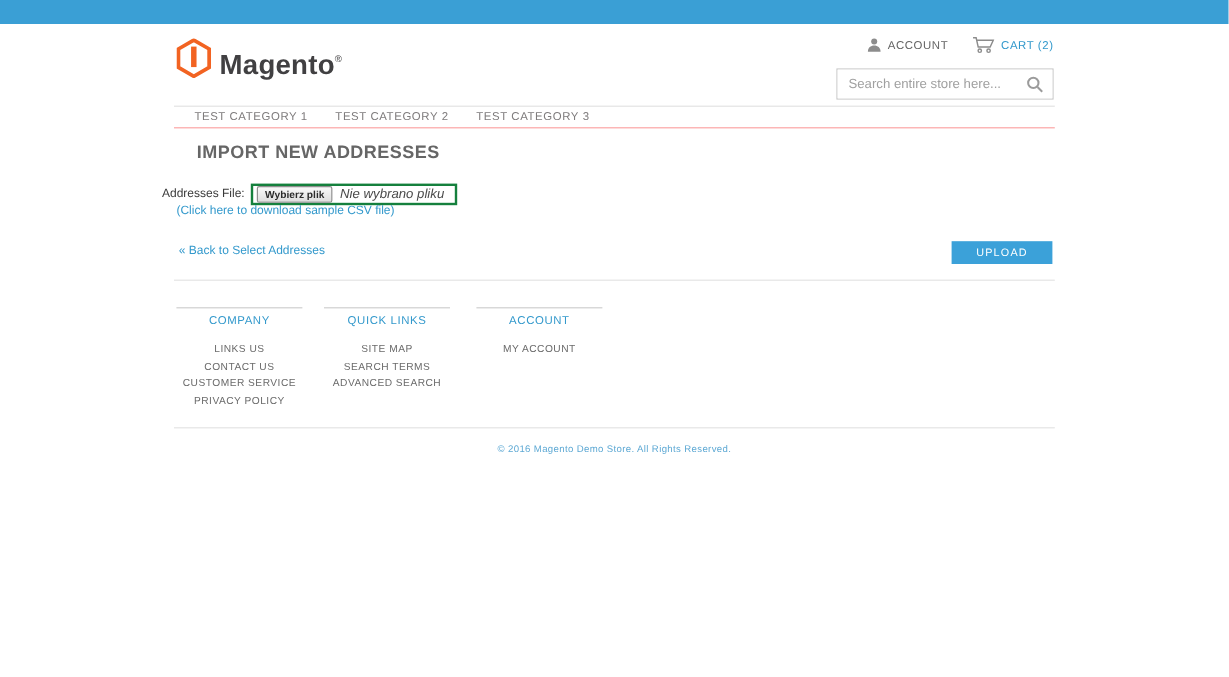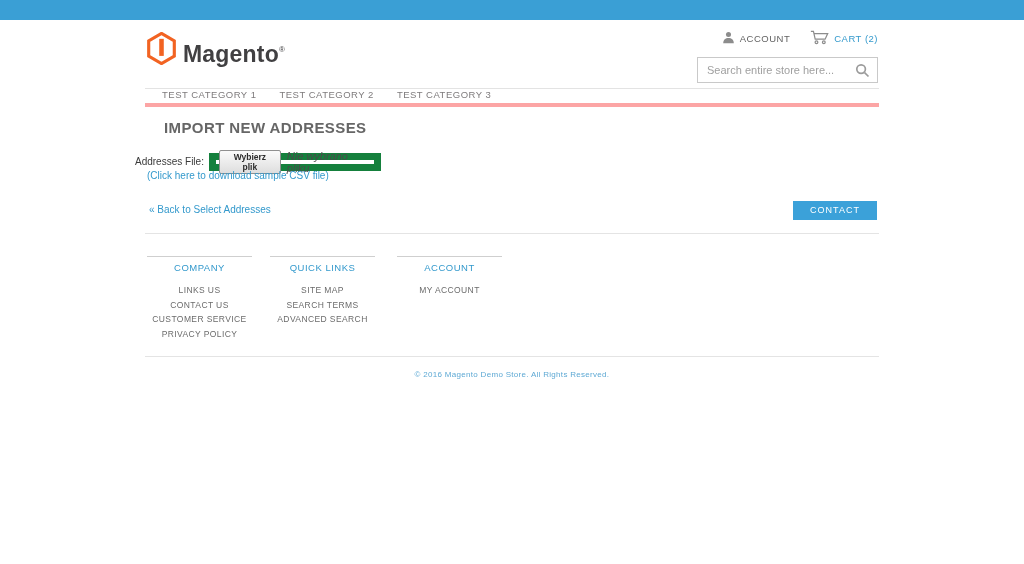--- a/index.html
+++ b/index.html
@@ -25,29 +25,29 @@
   .search{position:absolute;left:697px;top:57px;width:181px;height:26px;border:1px solid #c9c9c9;
           box-sizing:border-box;background:#fff;}
   .search input{position:absolute;left:0;top:0;width:100%;height:100%;border:none;outline:none;
           box-sizing:border-box;padding:0 30px 0 9px;font-size:11px;color:#555;
           font-family:"Liberation Sans",sans-serif;}
   .search input::placeholder{color:#a0a0a0;}
   .search .mag{position:absolute;right:7px;top:5px;}
 
   
   .nav{position:absolute;left:145px;top:88px;width:734px;height:19px;box-sizing:border-box;
-       border-top:1px solid #e3e3e3;border-bottom:4px solid #fca5a5;
-       display:flex;align-items:flex-start;gap:23px;padding-left:17px;}
+       border-top:1px solid #e3e3e3;border-bottom:1px solid #fca5a5;
+       display:flex;align-items:center;gap:23px;padding-left:17px;}
   .nav a{font-size:9.5px;color:#7e7b7c;letter-spacing:.5px;}
 
   
   .page-title{position:absolute;left:164px;top:119px;font-size:15px;color:#666;font-weight:700;letter-spacing:.4px;}
   .file-row{position:absolute;left:135px;top:152px;display:flex;align-items:center;height:19px;}
   .file-label{font-size:10px;color:#3a3a3a;}
-  .file-box{margin-left:5px;width:172px;height:18px;border:7px solid #15803d;box-sizing:border-box;
+  .file-box{margin-left:5px;width:172px;height:18px;border:2px solid #15803d;box-sizing:border-box;
             display:flex;align-items:center;padding:0 3px;background:#fff;}
   .file-btn{font-size:8.5px;font-weight:600;color:#2b2b2b;border:1px solid #8f8f8f;border-radius:2px;
             background:linear-gradient(#fafafa,#dedede);padding:1px 6px;line-height:10px;cursor:pointer;
             font-family:"Liberation Sans",sans-serif;}
   .file-status{margin-left:6px;font-size:11px;color:#4a4a4a;font-style:italic;}
   .sample-link{position:absolute;left:147px;top:170px;font-size:10px;color:var(--accent,#3399cc);}
 
   .back-link{position:absolute;left:149px;top:204px;font-size:10px;color:var(--accent,#3399cc);}
   .upload-btn{position:absolute;left:793px;top:201px;width:84px;height:19px;border:none;cursor:pointer;
               background:var(--button,#3ba1d9);color:#fff;font-size:9px;letter-spacing:1px;line-height:19px;
@@ -138,21 +138,21 @@
     <span class="file-label">Addresses File:</span>
     <span class="file-box">
       <button class="file-btn">Wybierz plik</button>
       <span class="file-status">Nie wybrano pliku</span>
     </span>
   </div>
 
   <a class="sample-link">(Click here to download sample CSV file)</a>
 
   <a class="back-link">« Back to Select Addresses</a>
-  <button class="upload-btn">CONTACT</button>
+  <button class="upload-btn">UPLOAD</button>
 
   <div class="divider divider-main"></div>
 
   <div class="fcol fcol-1">
     <div class="fhead">COMPANY</div>
     <a class="flink">LINKS US</a>
     <a class="flink">CONTACT US</a>
     <a class="flink">CUSTOMER SERVICE</a>
     <a class="flink">PRIVACY POLICY</a>
   </div>

